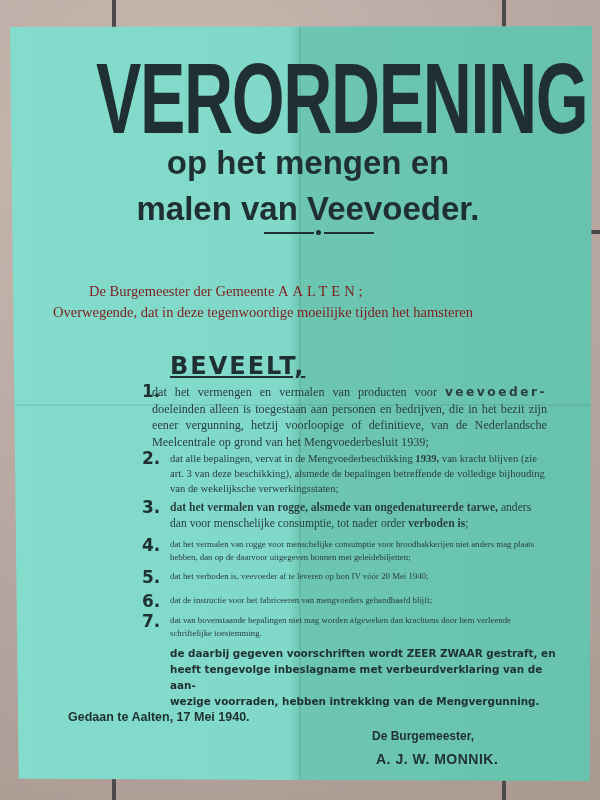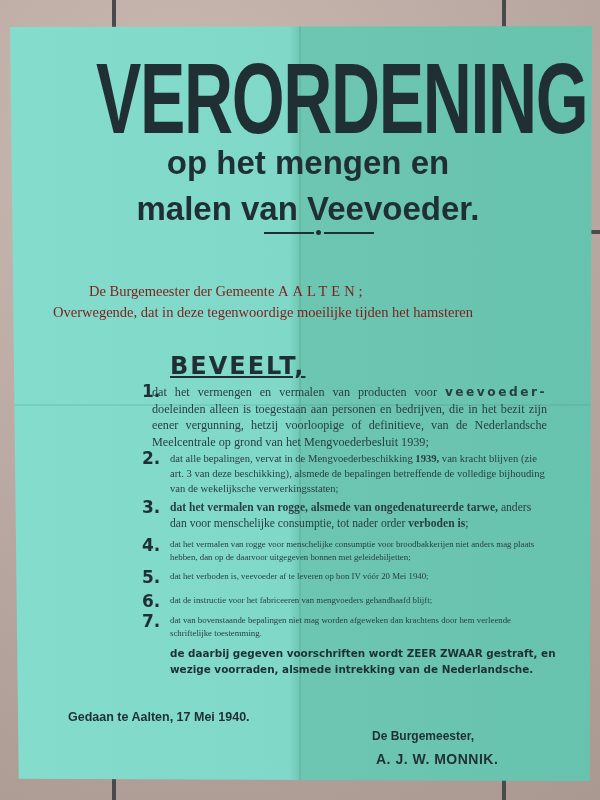--- a/index.html
+++ b/index.html
@@ -150,18 +150,19 @@
   <div class="txt serif t-sm">dat de instructie voor het fabriceeren van mengvoeders gehandhaafd blijft;</div>
 </div>
 
 <div class="item ink" style="top:614px;">
   <span class="num">7.</span>
   <div class="txt serif t-sm">dat van bovenstaande bepalingen niet mag worden afgeweken dan krachtens door hem verleende schriftelijke toestemming.</div>
 </div>
 
 <div class="penalty ink">
   <div>de daarbij gegeven voorschriften wordt ZEER ZWAAR gestraft, en</div>
-  <div>wezige voorraden, alsmede intrekking van de Nederlandsche.</div>
+  <div>heeft tengevolge inbeslagname met verbeurdverklaring van de aan-</div>
+  <div>wezige voorraden, hebben intrekking van de Mengvergunning.</div>
 </div>
 
 <div class="footer-left ink">Gedaan te Aalten, 17 Mei 1940.</div>
 <div class="footer-title ink">De Burgemeester,</div>
 <div class="footer-name ink">A. J. W. MONNIK.</div>
 
 </body></html>

